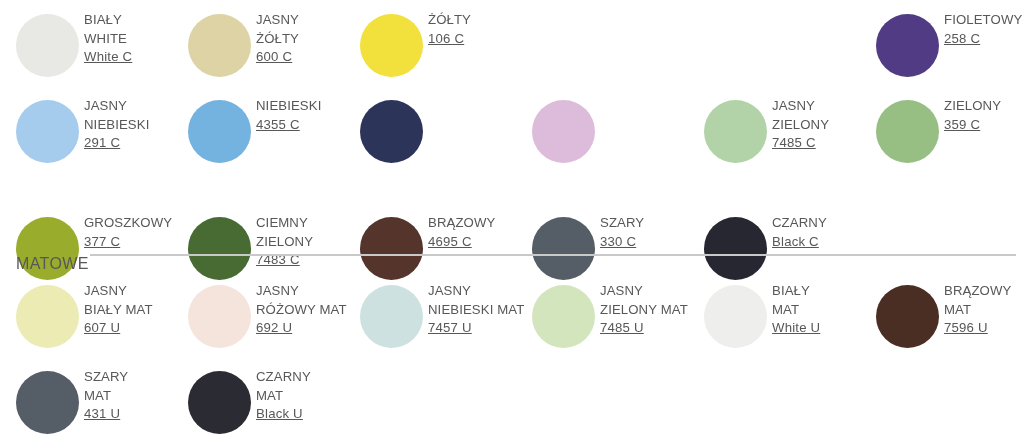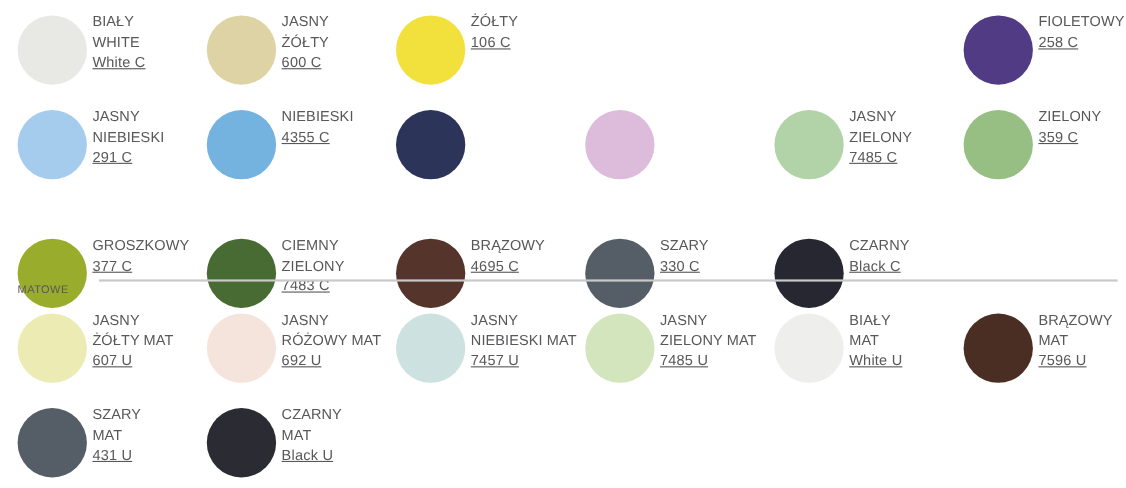--- a/index.html
+++ b/index.html
@@ -79,21 +79,21 @@
     position: absolute;
     left: 0;
     top: 251px;
     width: 1024px;
     height: 26px;
   }
   .section-divider-label {
     position: absolute;
     left: 16px;
     top: 4px;
-    font-size: 10px;
+    font-size: 16px;
     line-height: 17px;
     letter-spacing: 0.4px;
     color: #58585a;
     white-space: nowrap;
   }
   .section-divider-rule {
     position: absolute;
     left: 90px;
     right: 8px;
     top: 3px;
@@ -218,21 +218,21 @@
   <div class="section-divider">
     <div class="section-divider-label">MATOWE</div>
     <div class="section-divider-rule"></div>
   </div>
 
   <div class="swatch-row" id="row-3">
       <div class="swatch-cell" style="left: 6px;">
         <div class="swatch-dot" style="background: rgb(236, 235, 180);"></div>
         <div class="swatch-labels">
           <span class="swatch-line">JASNY</span>
-          <span class="swatch-line">ŻÓŁTY MAT</span>
+          <span class="swatch-line">BIAŁY MAT</span>
           <span class="swatch-line pantone">607 U</span>
         </div>
       </div>
       <div class="swatch-cell" style="left: 178px;">
         <div class="swatch-dot" style="background: rgb(244, 228, 220);"></div>
         <div class="swatch-labels">
           <span class="swatch-line">JASNY</span>
           <span class="swatch-line">RÓŻOWY MAT</span>
           <span class="swatch-line pantone">692 U</span>
         </div>

